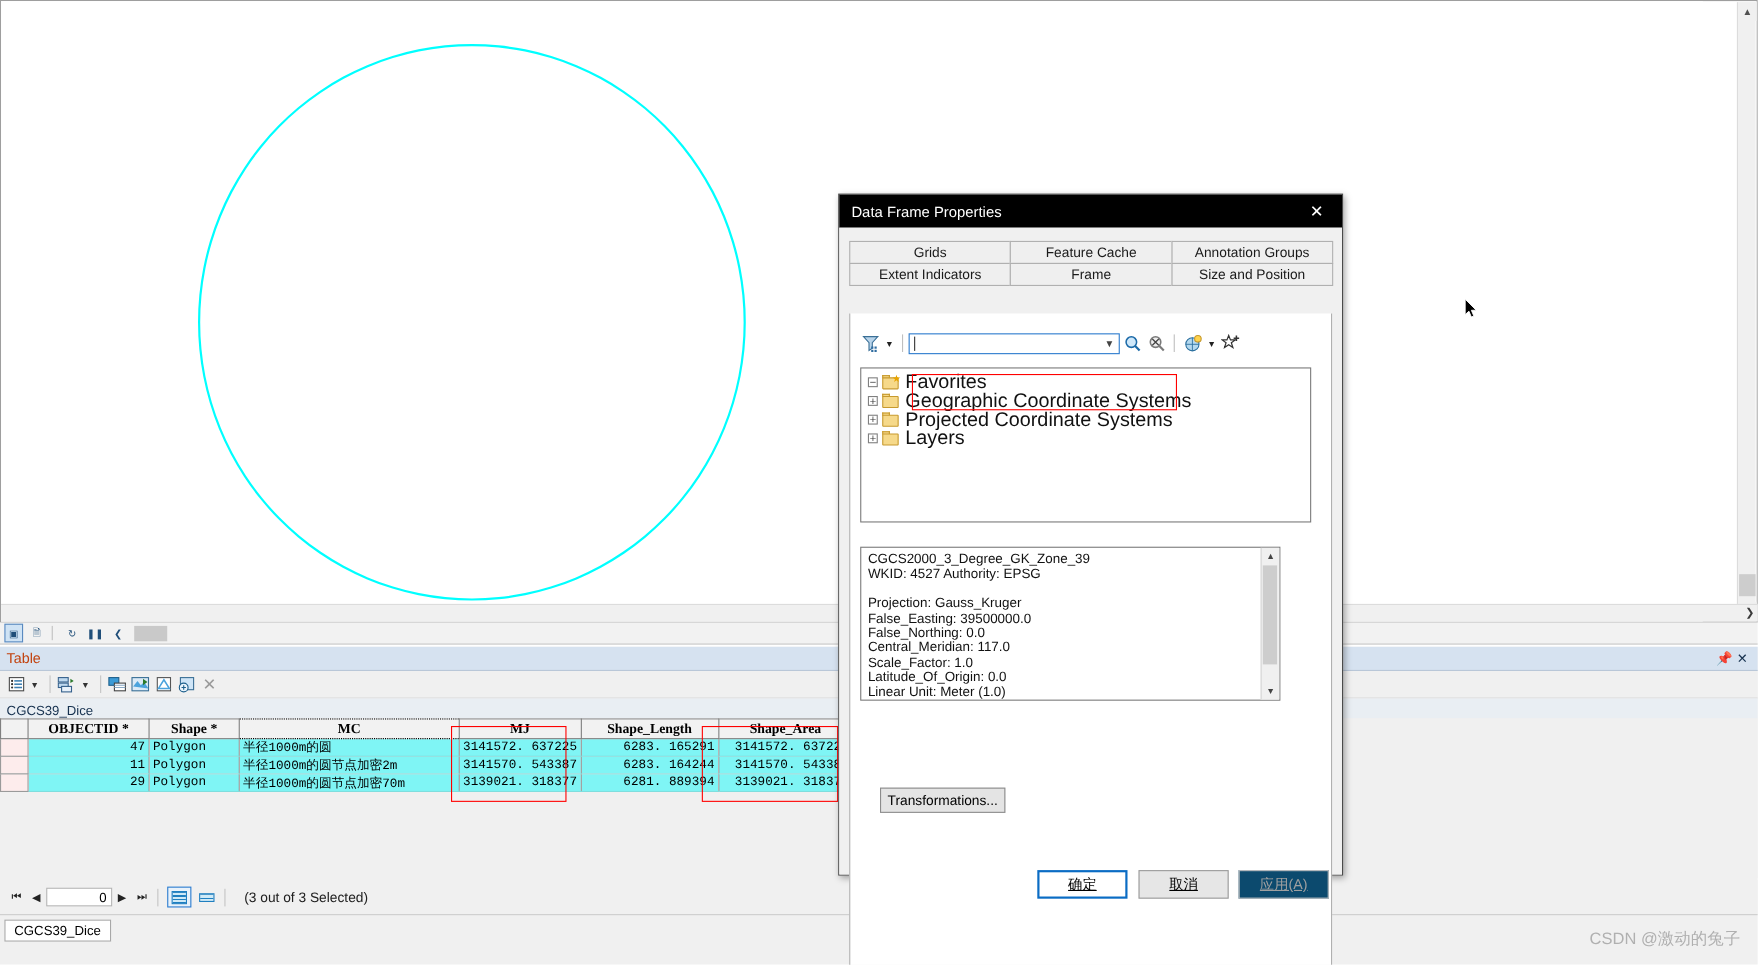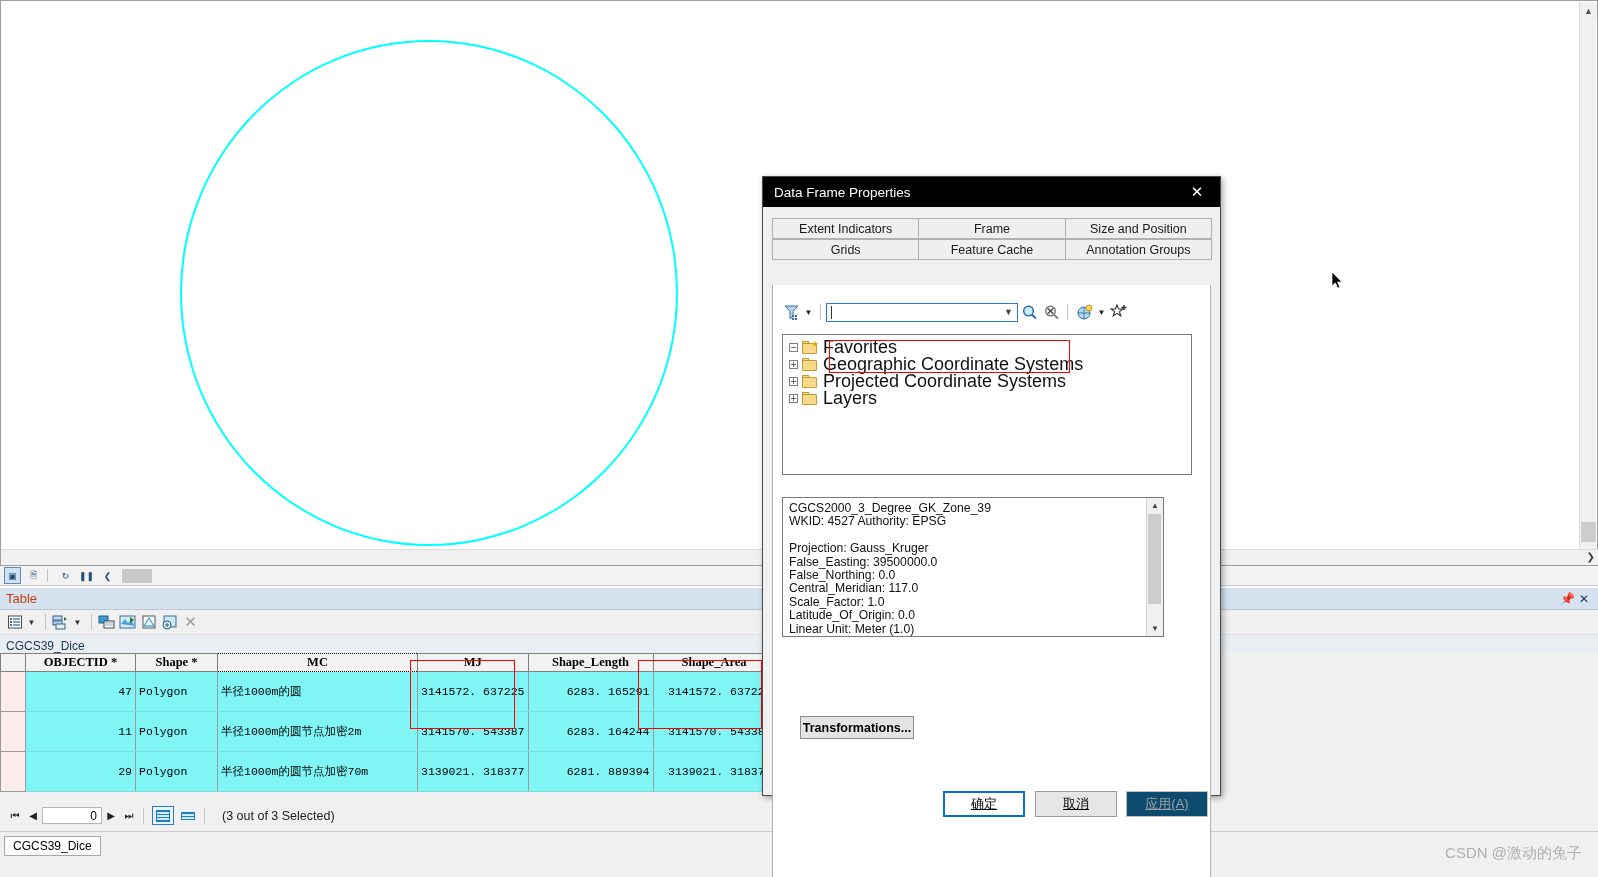--- a/index.html
+++ b/index.html
@@ -52,21 +52,21 @@
                  padding-left:6px;box-sizing:border-box;}
   #layer-tab-row .lname{font-size:12px;color:#16314f;}
 
   
   #grid-wrap{position:absolute;left:0;top:65px;width:1598px;height:145px;background:#f0f0f0;overflow:hidden;}
   table.attr{border-collapse:collapse;font-family:"Liberation Mono","DejaVu Sans Mono",monospace;
              font-size:11.5px;table-layout:fixed;}
   table.attr th{background:#f2f2f2;border:1px solid #808080;font-weight:bold;height:17px;
                 text-align:center;font-family:"Liberation Serif",serif;font-size:12.5px;padding:0 2px;}
   table.attr td{border-left:1px solid #9a9a9a;border-right:1px solid #9a9a9a;border-bottom:1px solid #7fdede;
-                height:15px;background:#7ff5f5;padding:12px 3px;white-space:nowrap;overflow:hidden;}
+                height:15px;background:#7ff5f5;padding:0 3px;white-space:nowrap;overflow:hidden;}
   table.attr td.num{text-align:right;}
   table.attr td.txt{text-align:left;}
   .rowhdr{width:18px;background:#fdecec !important;border:1px solid #9a9a9a !important;}
   th.rowhdr-h{width:18px;background:#f2f2f2;}
   th.mc-h{border:1px dotted #000 !important;}
   
   .redbox{position:absolute;border:1.5px solid #ff0000;pointer-events:none;}
   #redbox-mj{left:410px;top:660px;width:103px;height:67px;}
   #redbox-area{left:638px;top:660px;width:122px;height:67px;}
 
@@ -164,21 +164,21 @@
             font-family:"Liberation Sans",sans-serif;overflow:hidden;}
   #ccs-scroll{width:16px;background:#f0f0f0;border-left:1px solid #d4d4d4;position:relative;}
   #ccs-scroll .a{height:15px;display:flex;align-items:center;justify-content:center;font-size:8px;color:#444;}
   #ccs-scroll .th{position:absolute;top:16px;left:1px;width:13px;height:90px;background:#cdcdcd;}
   #ccs-scroll .b{position:absolute;bottom:0;left:0;width:16px;height:15px;display:flex;
                  align-items:center;justify-content:center;font-size:8px;color:#444;}
 
   
   #btn-transform{position:absolute;left:27px;top:431px;width:114px;height:23px;background:#e4e4e4;
                  border:1px solid #8c8c8c;font-size:12.5px;display:flex;align-items:center;
-                 justify-content:center;box-sizing:border-box;font-weight:bold;}
+                 justify-content:center;box-sizing:border-box;}
   
   .dbtn{position:absolute;height:26px;width:82px;display:flex;align-items:center;justify-content:center;
         font-size:13px;box-sizing:border-box;text-decoration:underline;}
   #btn-ok{left:180px;top:584px;background:#fff;border:2px solid #0a6cc4;}
   #btn-cancel{left:272px;top:584px;background:#e6e6e6;border:1px solid #9a9a9a;}
   #btn-apply{left:363px;top:584px;background:#0c4a6e;border:1px solid #c2c2c2;color:#a0a0a0;}
 </style>
 </head>
 <body>
 
@@ -362,29 +362,29 @@
 
 <div id="dialog">
   <div id="dlg-title">
     <span class="t">Data Frame Properties</span>
     <span id="dlg-close">✕</span>
   </div>
 
   <div id="dlg-body">
 
     <div id="tabrows">
+      <div class="tabrow r1">
+        <div class="tab">Grids</div>
+        <div class="tab">Feature Cache</div>
+        <div class="tab">Annotation Groups</div>
+      </div>
       <div class="tabrow r2">
         <div class="tab">Extent Indicators</div>
         <div class="tab">Frame</div>
         <div class="tab">Size and Position</div>
-      </div>
-      <div class="tabrow r1">
-        <div class="tab">Grids</div>
-        <div class="tab">Feature Cache</div>
-        <div class="tab">Annotation Groups</div>
       </div>
     </div>
 
     <div id="tabpanel">
 
       <div id="cs-toolbar">
         <div id="filter-ico">
           <svg width="18" height="18" viewBox="0 0 18 18">
               <path d="M2 3 h13 l-5 5.5 v5 l-3 2 v-7 z" fill="#b9d4ea" stroke="#3a6f96"></path>
               <rect x="9" y="12" width="2" height="2" fill="#2f6ca0"></rect>

